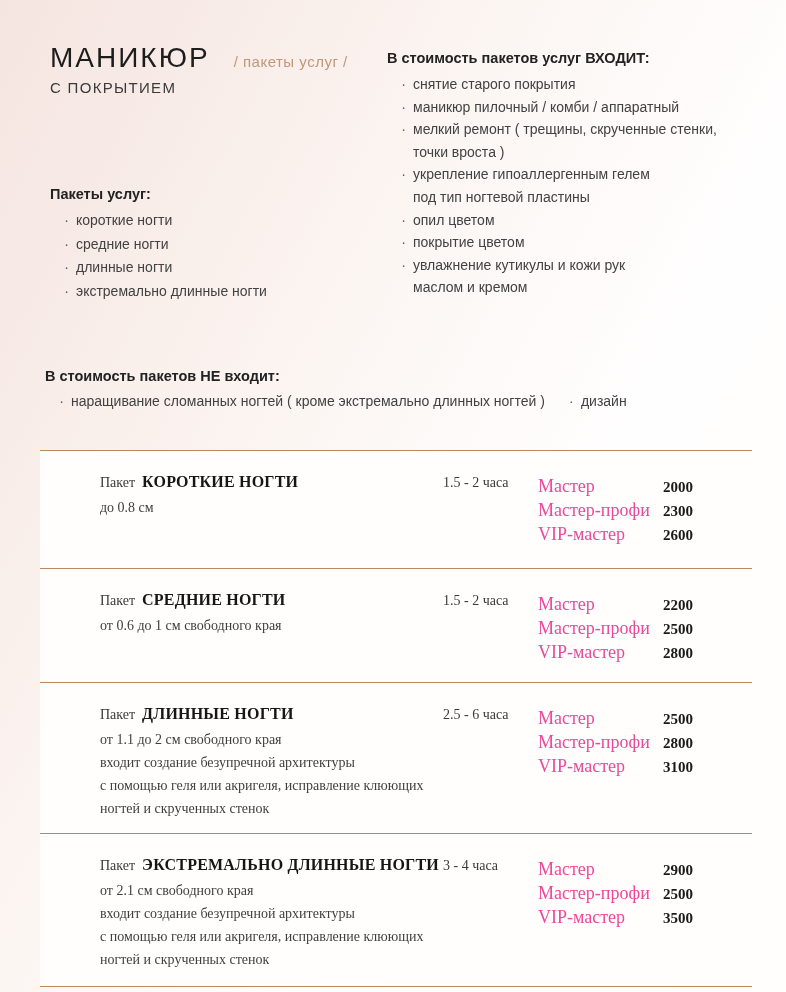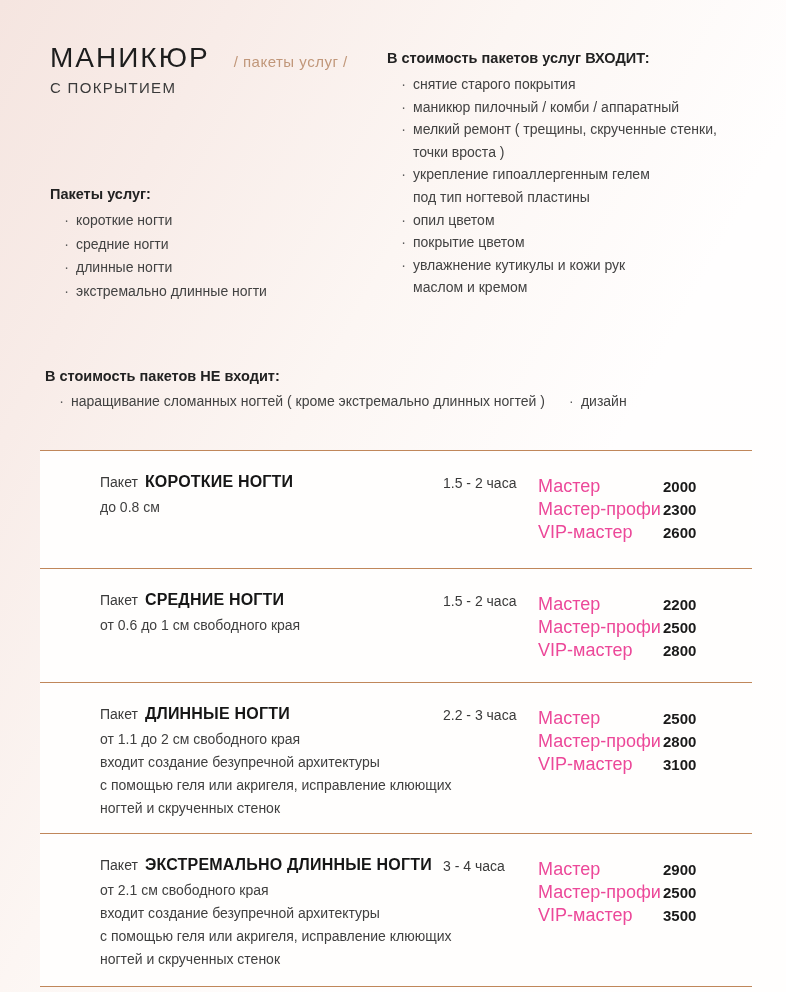--- a/index.html
+++ b/index.html
@@ -26,21 +26,21 @@
   .packages .list{margin-top:7px;}
   .packages .b-line{line-height:23.5px;}
   .excluded{position:absolute;left:45px;top:336px;width:720px;margin-top:32px;}
   .excluded-line{display:flex;align-items:baseline;font-size:14px;color:#424242;margin-top:9px;padding-left:10px;}
   .excluded-line .gap-dot{margin-left:20px;}
   
   .price-table{
     position:absolute;left:40px;top:450px;width:712px;
     background:#fffefd;border-bottom:1.5px solid #c0875a;
   }
-  .p-row{position:relative;box-sizing:border-box;border-top:1.5px solid #c0875a;padding:22px 0 0 60px;}
+  .p-row{position:relative;box-sizing:border-box;border-top:1.5px solid #c0875a;padding:22px 0 0 60px;font-family:Liberation Serif, serif;}
   .row-h1{height:118px;}
   .row-h2{height:114px;}
   .row-h3{height:151px;}
   .row-h4{height:153px;}
   .row-title{display:flex;align-items:baseline;height:23px;white-space:nowrap;}
   .pkg-prefix{font-size:14px;color:#3a3a3a;}
   .pkg-name{font-size:16px;font-weight:600;color:#161616;margin-left:7px;letter-spacing:.2px;}
   .detail{font-size:14px;color:#3f3f3f;line-height:23px;white-space:nowrap;}
   .duration{position:absolute;left:403px;top:24px;font-size:14px;color:#3a3a3a;white-space:nowrap;}
   .prices{position:absolute;left:498px;top:24px;}
@@ -187,21 +187,21 @@
 
   <div class="p-row row-h3">
     <div class="row-title">
       <span class="pkg-prefix">Пакет</span>
       <span class="pkg-name">ДЛИННЫЕ НОГТИ</span>
     </div>
     <div class="detail">от 1.1 до 2 см свободного края</div>
     <div class="detail">входит создание безупречной архитектуры</div>
     <div class="detail">с помощью геля или акригеля, исправление клюющих</div>
     <div class="detail">ногтей и скрученных стенок</div>
-    <div class="duration">2.2 - 3 часа</div>
+    <div class="duration">2.5 - 6 часа</div>
     <div class="prices">
       <div class="price-line">
           <span class="price-level">Мастер</span>
           <span class="price-value">2500</span>
         </div>
       <div class="price-line">
           <span class="price-level">Мастер-профи</span>
           <span class="price-value">2800</span>
         </div>
       <div class="price-line">

